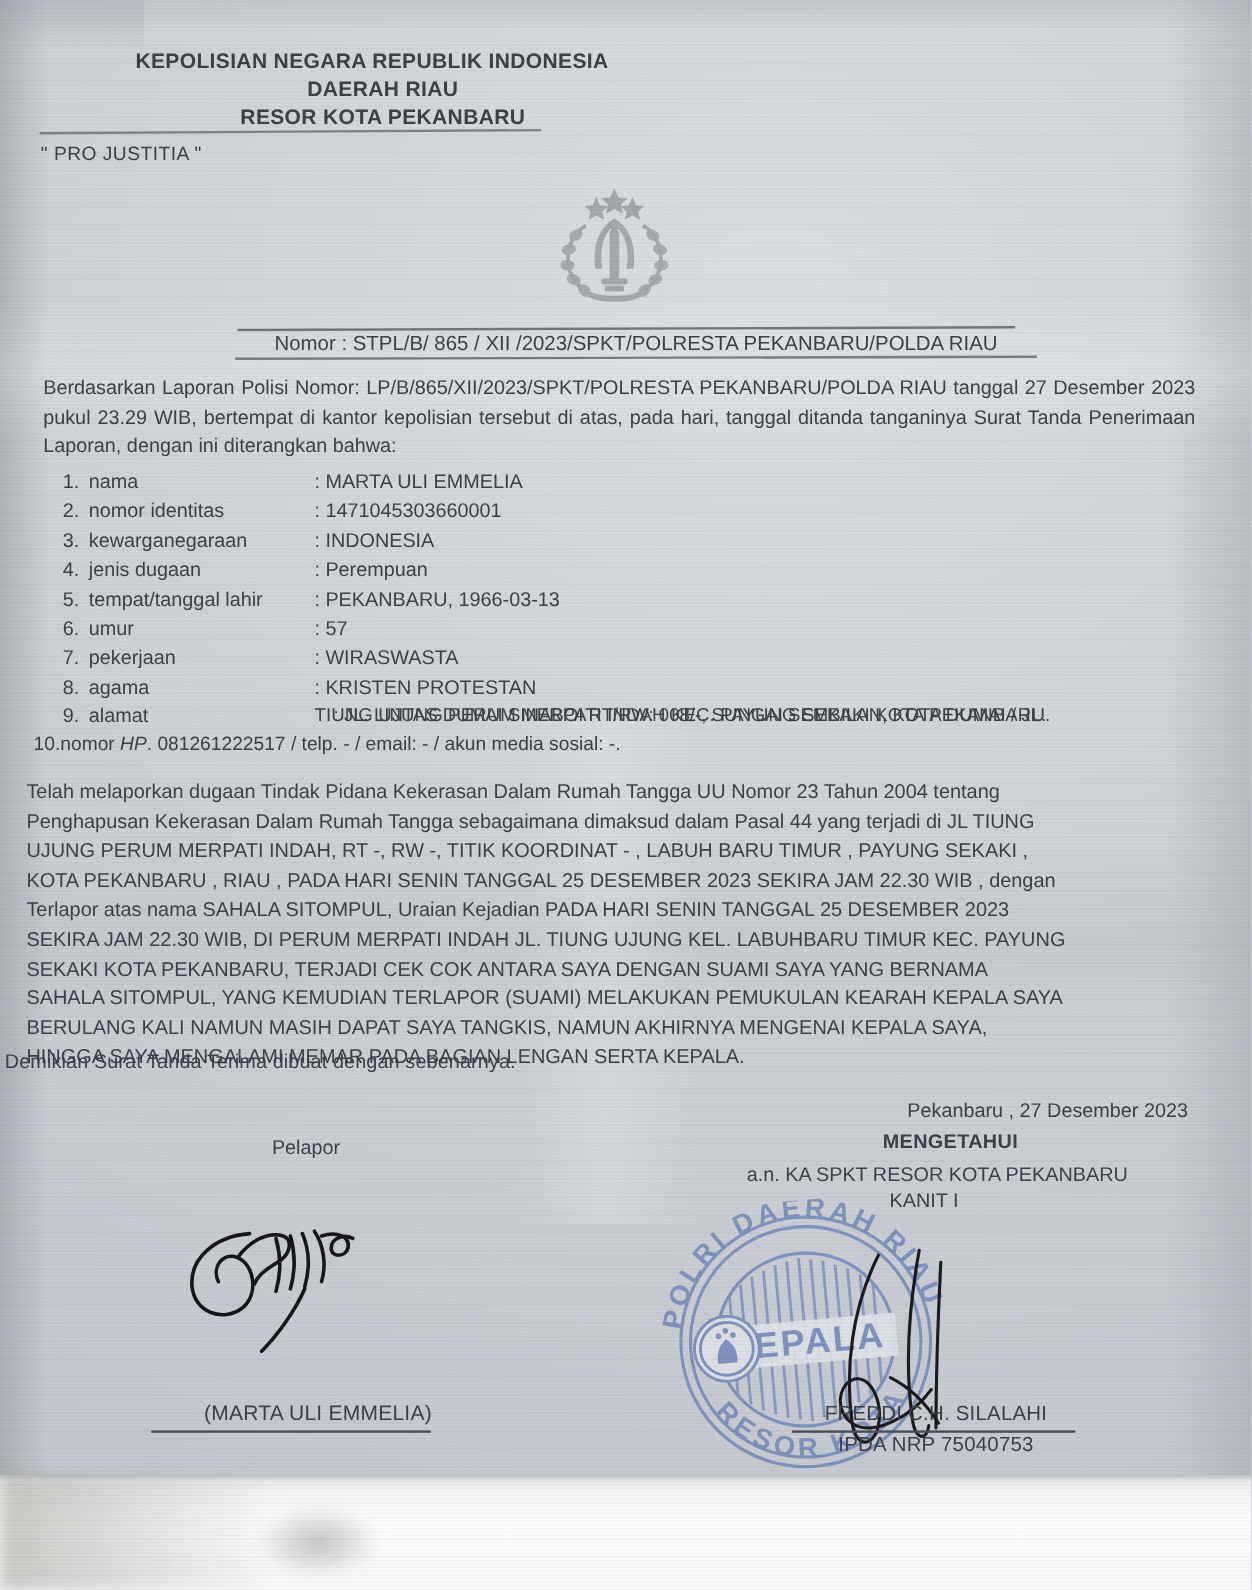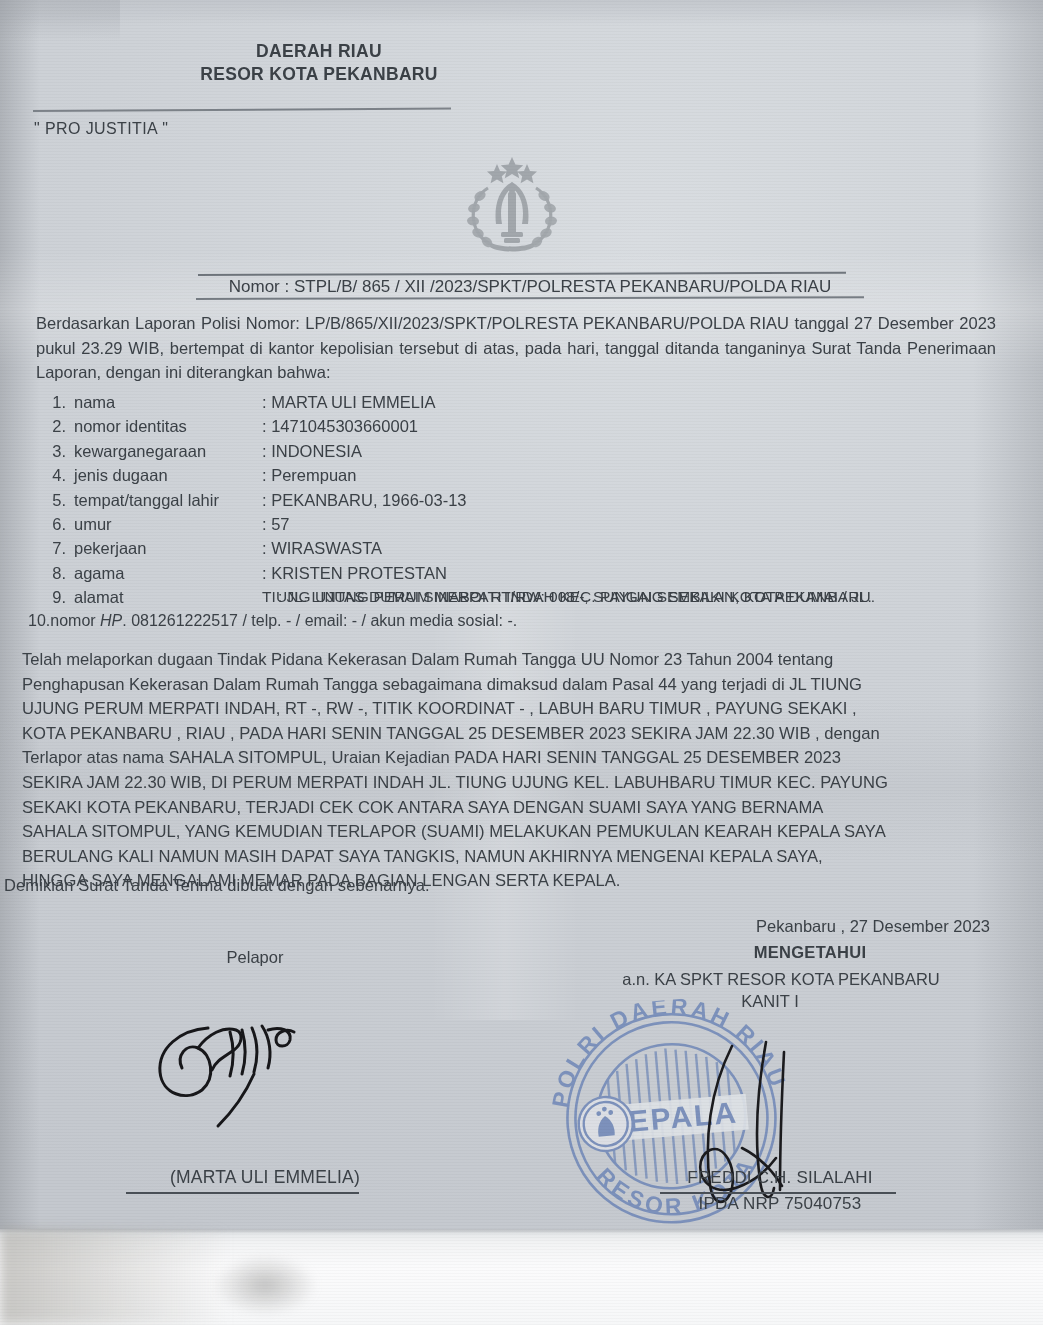--- a/index.html
+++ b/index.html
@@ -100,21 +100,21 @@
   #nomorhp .i{font-style:italic;}
 
   
   #body{position:absolute;left:22px;top:648px;width:986px;
     font-size:16.6px;line-height:24.6px;text-align:justify;text-justify:inter-word;}
   #body .ln{display:block;white-space:nowrap;}
   #demikian{position:absolute;left:4px;top:876px;font-size:16.5px;}
 
   
   #place{position:absolute;left:570px;top:917px;width:420px;text-align:right;font-size:16.5px;}
-  #mengetahui{position:absolute;left:600px;top:943px;width:420px;text-align:center;font-size:16.5px;font-weight:bold;letter-spacing:.3px;}
+  #mengetahui{position:absolute;left:582px;top:943px;width:420px;text-align:center;font-size:16.5px;font-weight:bold;letter-spacing:.3px;}
   #anka{position:absolute;left:556px;top:970px;width:450px;text-align:center;font-size:16.5px;}
   #kanit{position:absolute;left:620px;top:992px;width:300px;text-align:center;font-size:16.5px;}
   #pelapor{position:absolute;left:150px;top:948px;width:210px;text-align:center;font-size:16.5px;}
 
   #offname{position:absolute;left:600px;top:1168px;width:360px;text-align:center;font-size:17px;letter-spacing:.2px;}
   #offline{position:absolute;left:660px;top:1192px;width:236px;height:1.8px;background:#4a5057;}
   #offrank{position:absolute;left:600px;top:1194px;width:360px;text-align:center;font-size:17px;letter-spacing:.2px;}
 
   #repname{position:absolute;left:100px;top:1167px;width:330px;text-align:center;font-size:17.5px;letter-spacing:.2px;}
   #repline{position:absolute;left:126px;top:1192px;width:233px;height:1.6px;background:#4a5057;}
@@ -141,20 +141,21 @@
   <div class="shade shade-left"></div>
   <div class="shade shade-right"></div>
   <div class="shade crease-a"></div>
   <div class="shade crease-b"></div>
   <div class="shade crease-v"></div>
 </div>
 
 <div class="doc">
 
   <div id="hdr">
+    <div class="l1">KEPOLISIAN NEGARA REPUBLIK INDONESIA</div>
     <div class="l2">DAERAH RIAU</div>
     <div class="l3">RESOR KOTA PEKANBARU</div>
   </div>
   <div id="hdrline"></div>
   <div id="projustitia" class="t">" PRO JUSTITIA "</div>
 
   <div id="emblem">
     <svg viewBox="0 0 120 104" xmlns="http://www.w3.org/2000/svg">
       <g fill="#5c6268">
         <path d="M45 12 l3 7 7 .6 -5.2 4.6 1.6 7 -6.4-3.7 -6.4 3.7 1.6-7 -5.2-4.6 7-.6z"></path>

